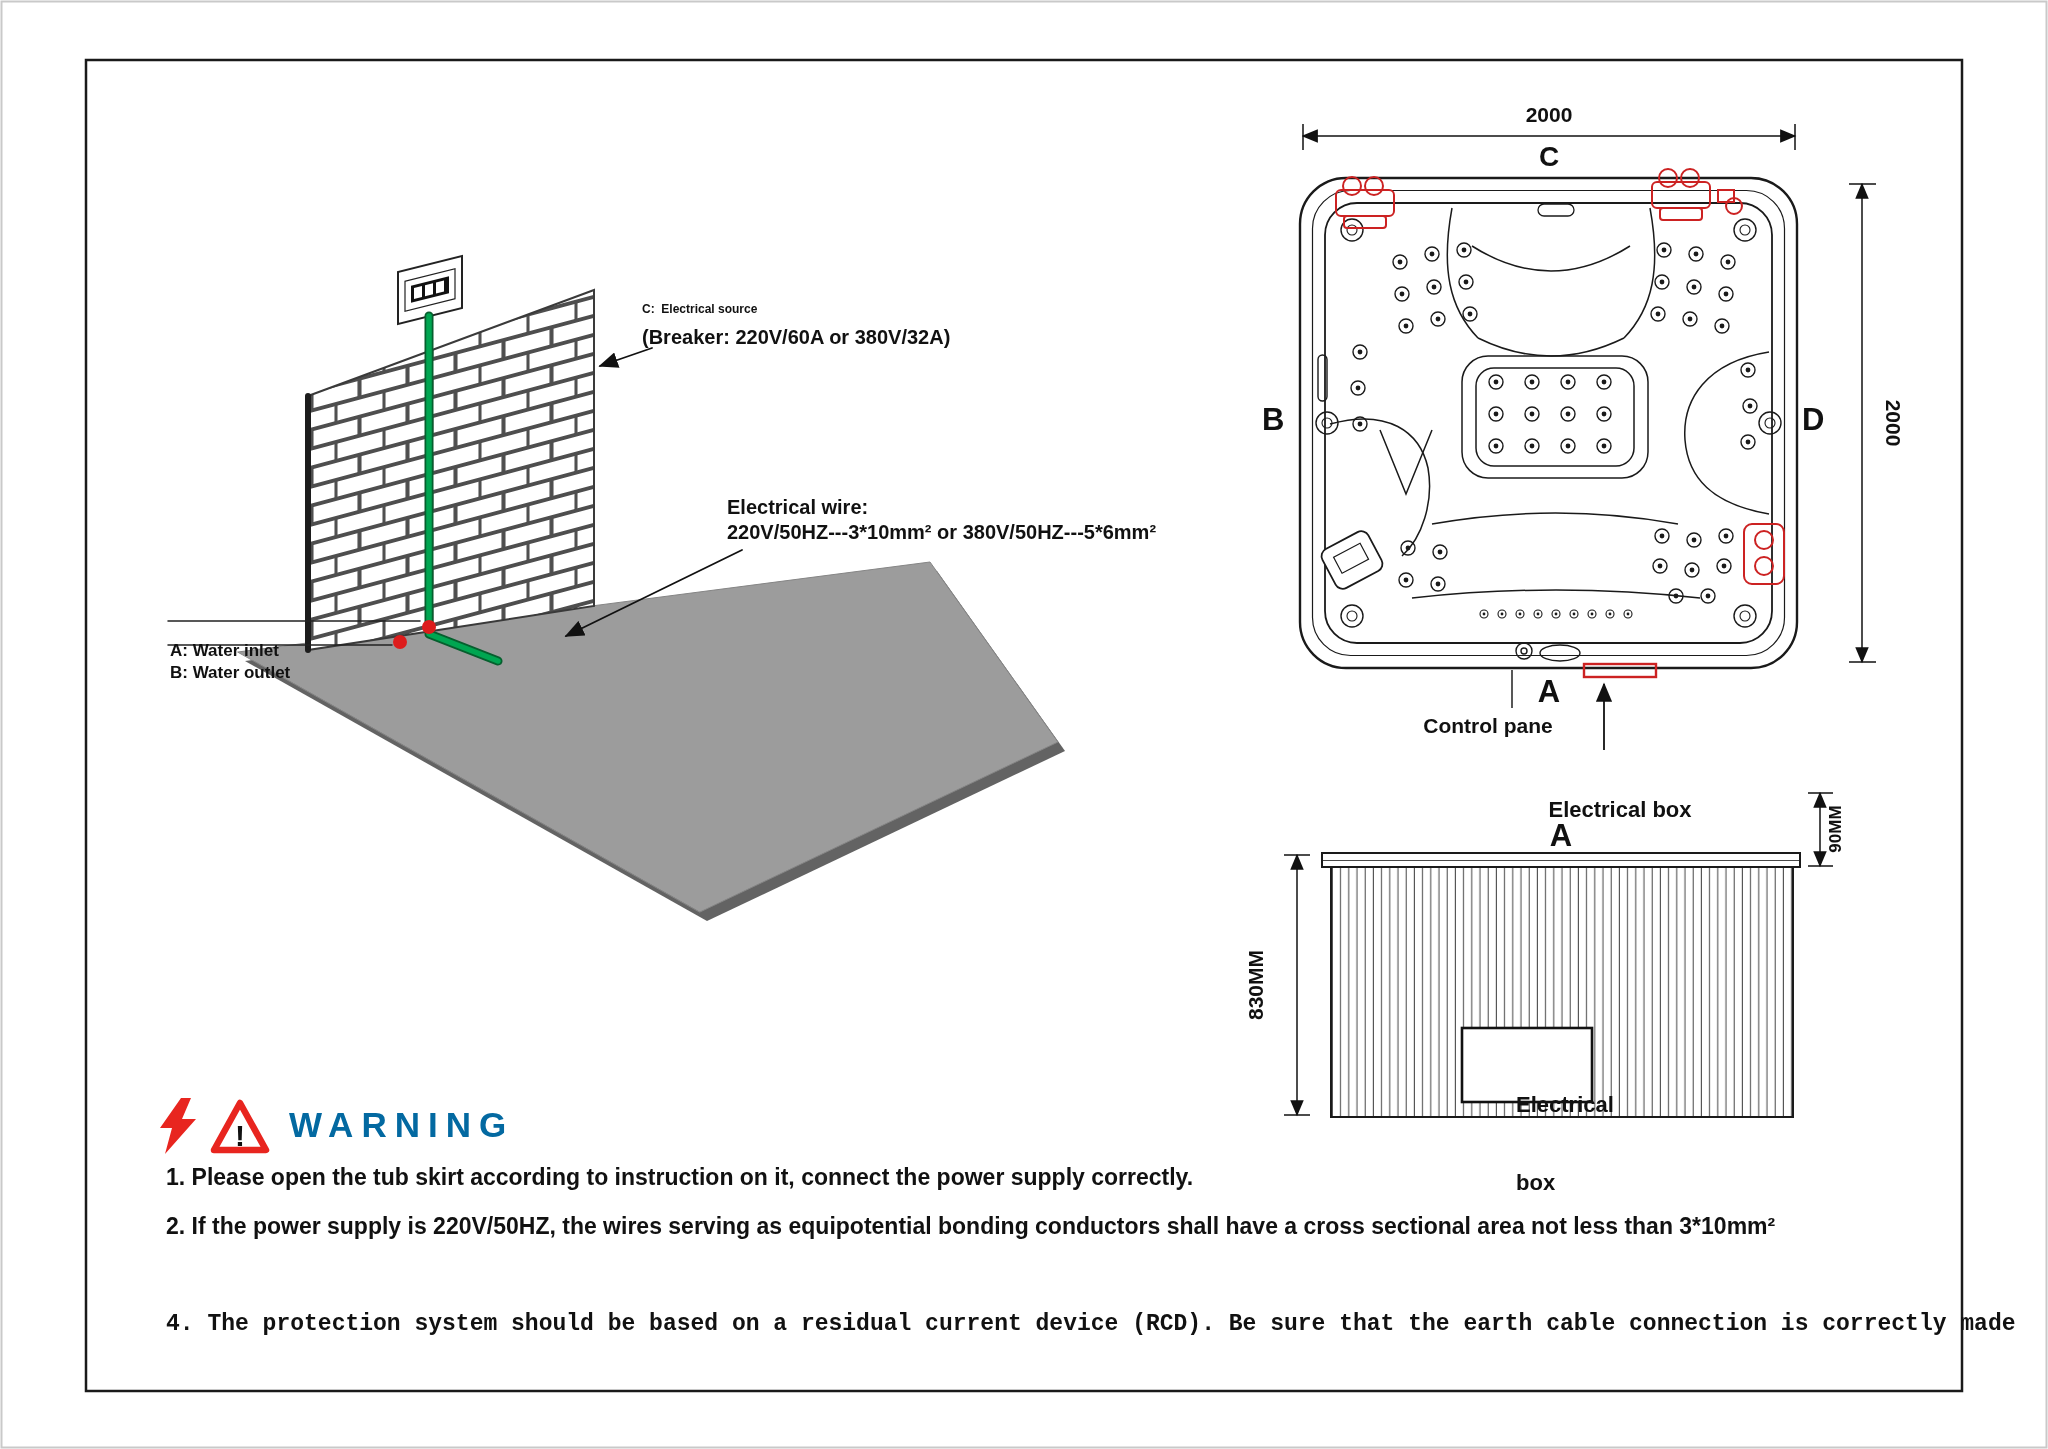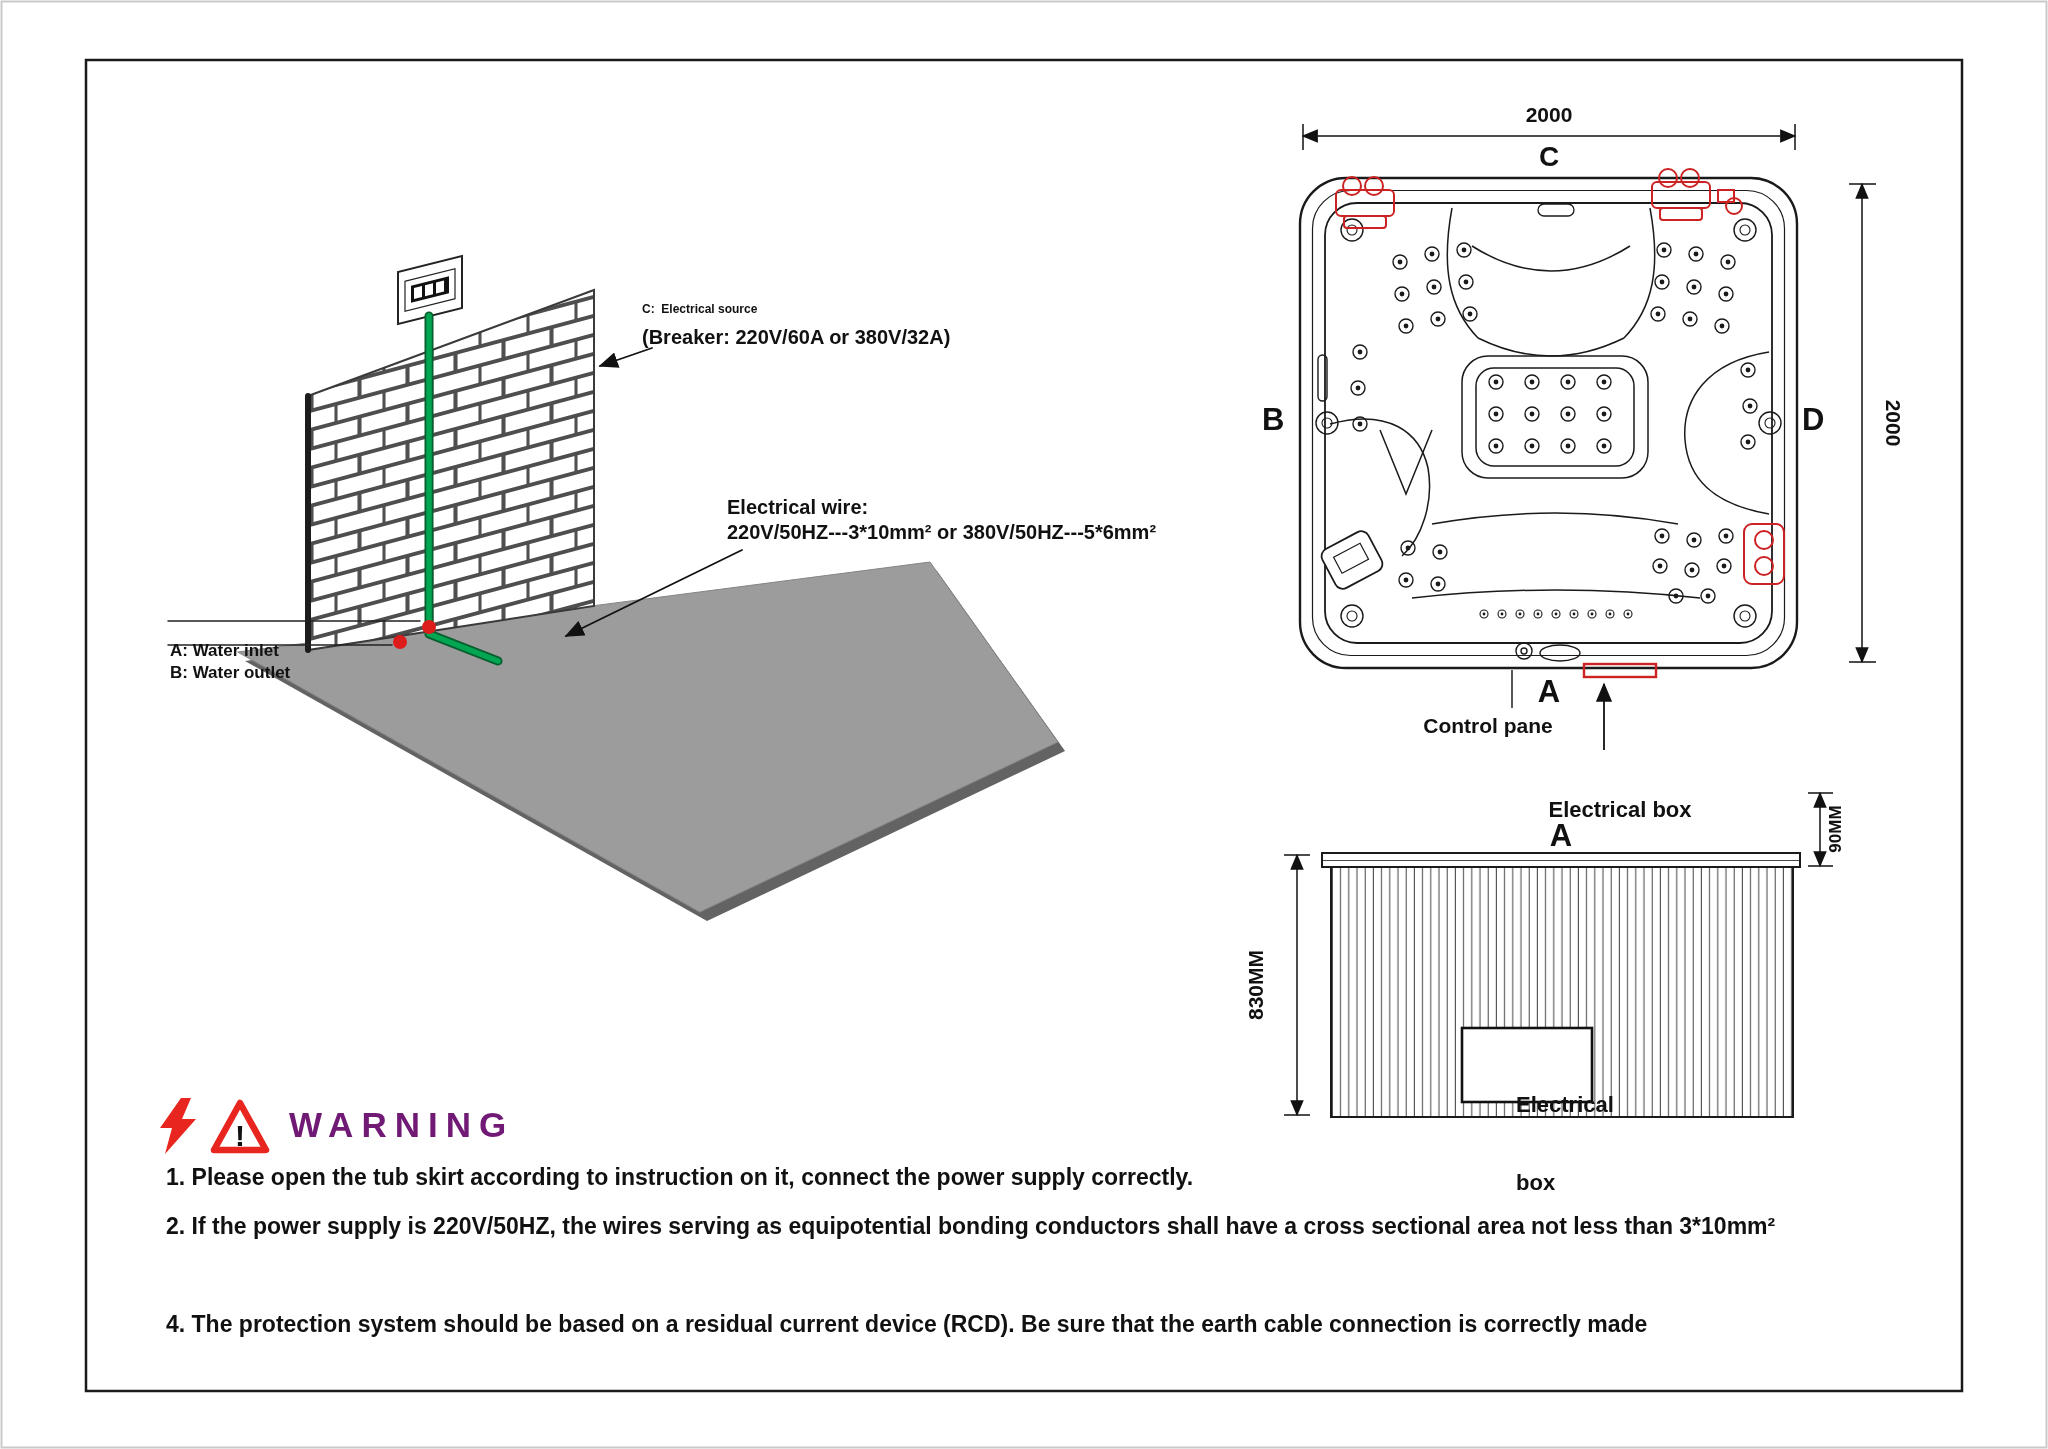--- a/index.html
+++ b/index.html
@@ -1,21 +1,21 @@
 <!DOCTYPE html>
 <html><head>
 <meta charset="utf-8">
 <style>
   html,body{margin:0;padding:0;background:#fff;}
   #stage{position:relative;width:2048px;height:1449px;background:#fff;overflow:hidden;
          font-family:"Liberation Sans","DejaVu Sans",sans-serif;}
   #art{position:absolute;left:0;top:0;}
   .lbl{position:absolute;font-weight:700;color:#111;white-space:pre;line-height:1.18;}
   .c{transform:translateX(-50%);}
-  .red{color:#701a75;}
+  .red{color:#0369a1;}
   svg text{font-family:"Liberation Sans","DejaVu Sans",sans-serif;fill:#111;}
 </style>
 </head>
 <body>
 
 <div id="stage">
 
 <svg id="art" width="2048" height="1449" viewBox="0 0 2048 1449">
   <defs>
     <marker id="arr" viewBox="0 0 12 10" refX="11" refY="5" markerWidth="11" markerHeight="9" orient="auto-start-reverse">
@@ -267,15 +267,15 @@
 
 <div class="lbl c" style="left:1561px;top:818px;font-size:31px;">A</div>
 <div class="lbl" style="left:1476px;top:1040px;font-size:22px;margin-left:40px;">
   <div>Electrical</div>
   <div>box</div>
 </div>
 
 <div class="lbl red" style="left:289px;top:1104px;font-size:35px;letter-spacing:8px;">WARNING</div>
 <div class="lbl" style="left:166px;top:1164px;font-size:23px;">1. Please open the tub skirt according to instruction on it, connect the power supply correctly.</div>
 <div class="lbl" style="left:166px;top:1213px;font-size:23px;">2. If the power supply is 220V/50HZ, the wires serving as equipotential bonding conductors shall have a cross sectional area not less than 3*10mm²</div>
-<div class="lbl" style="left:166px;top:1311px;font-size:23px;">4. The protection system should be based on a residual current device (RCD). Be sure that the earth cable connection is correctly made</div>
+<div class="lbl" style="left:166px;top:1311px;font-size:23px;font-family:Liberation Mono, monospace;">4. The protection system should be based on a residual current device (RCD). Be sure that the earth cable connection is correctly made</div>
 
 </div>
 
 </body></html>

